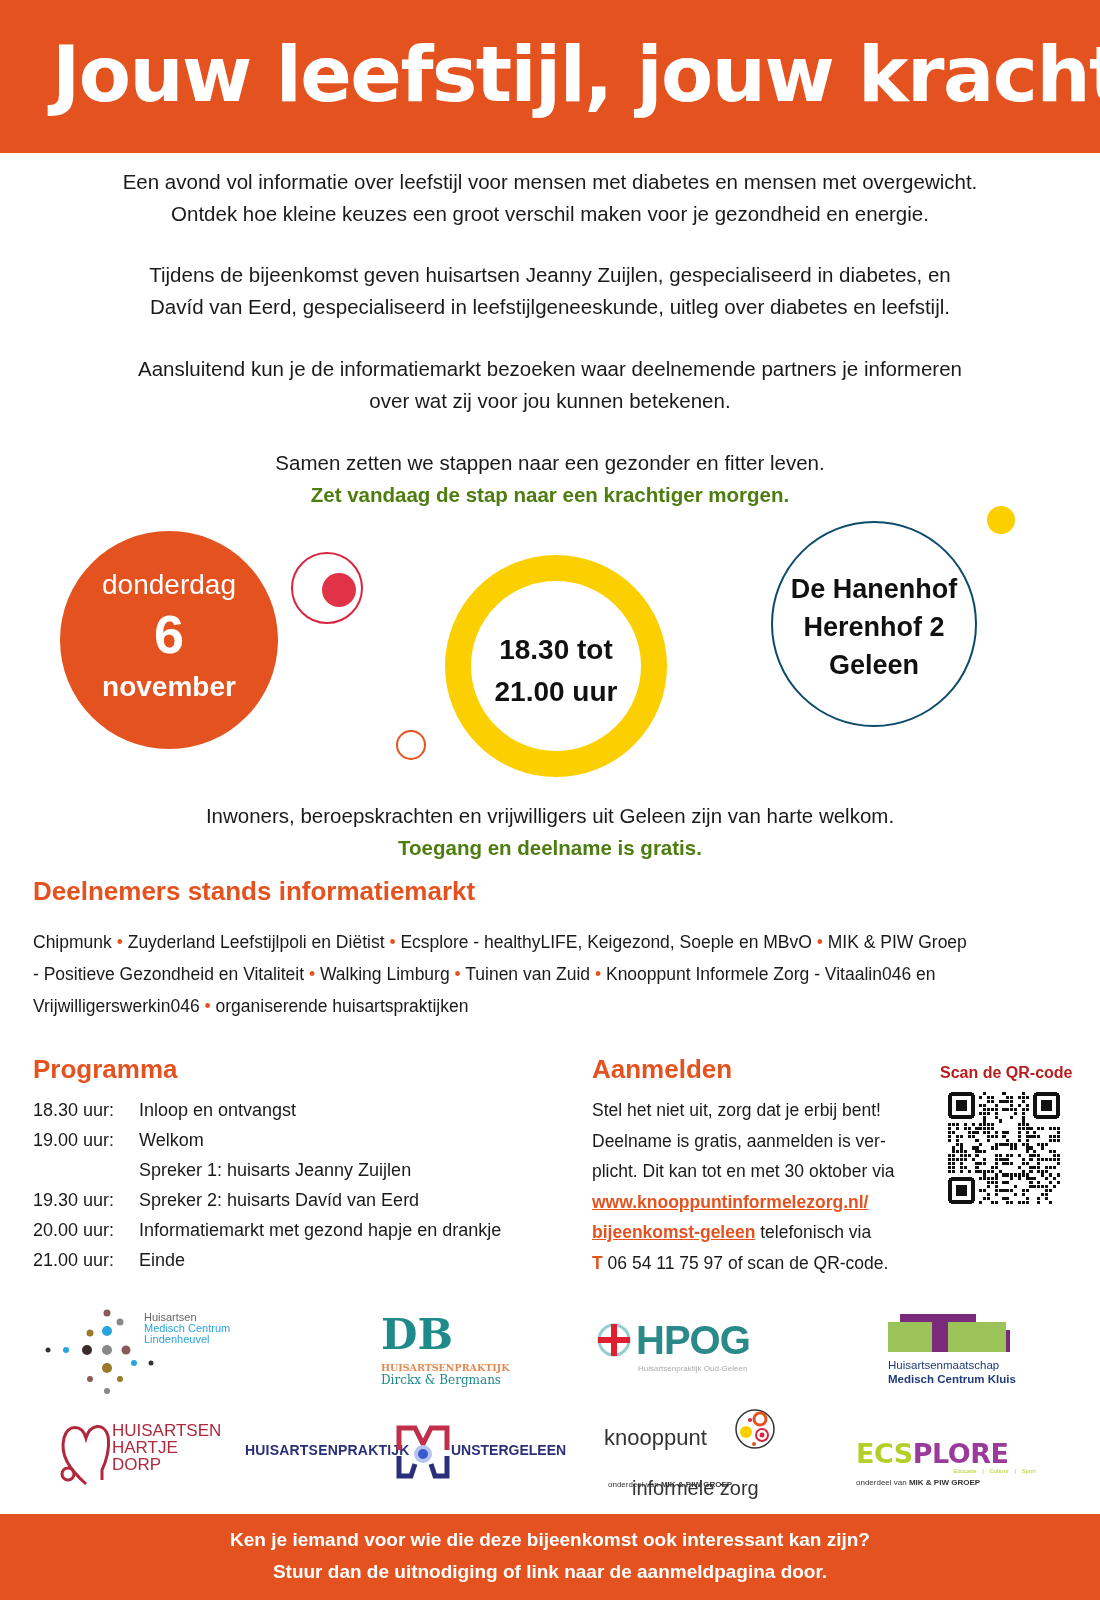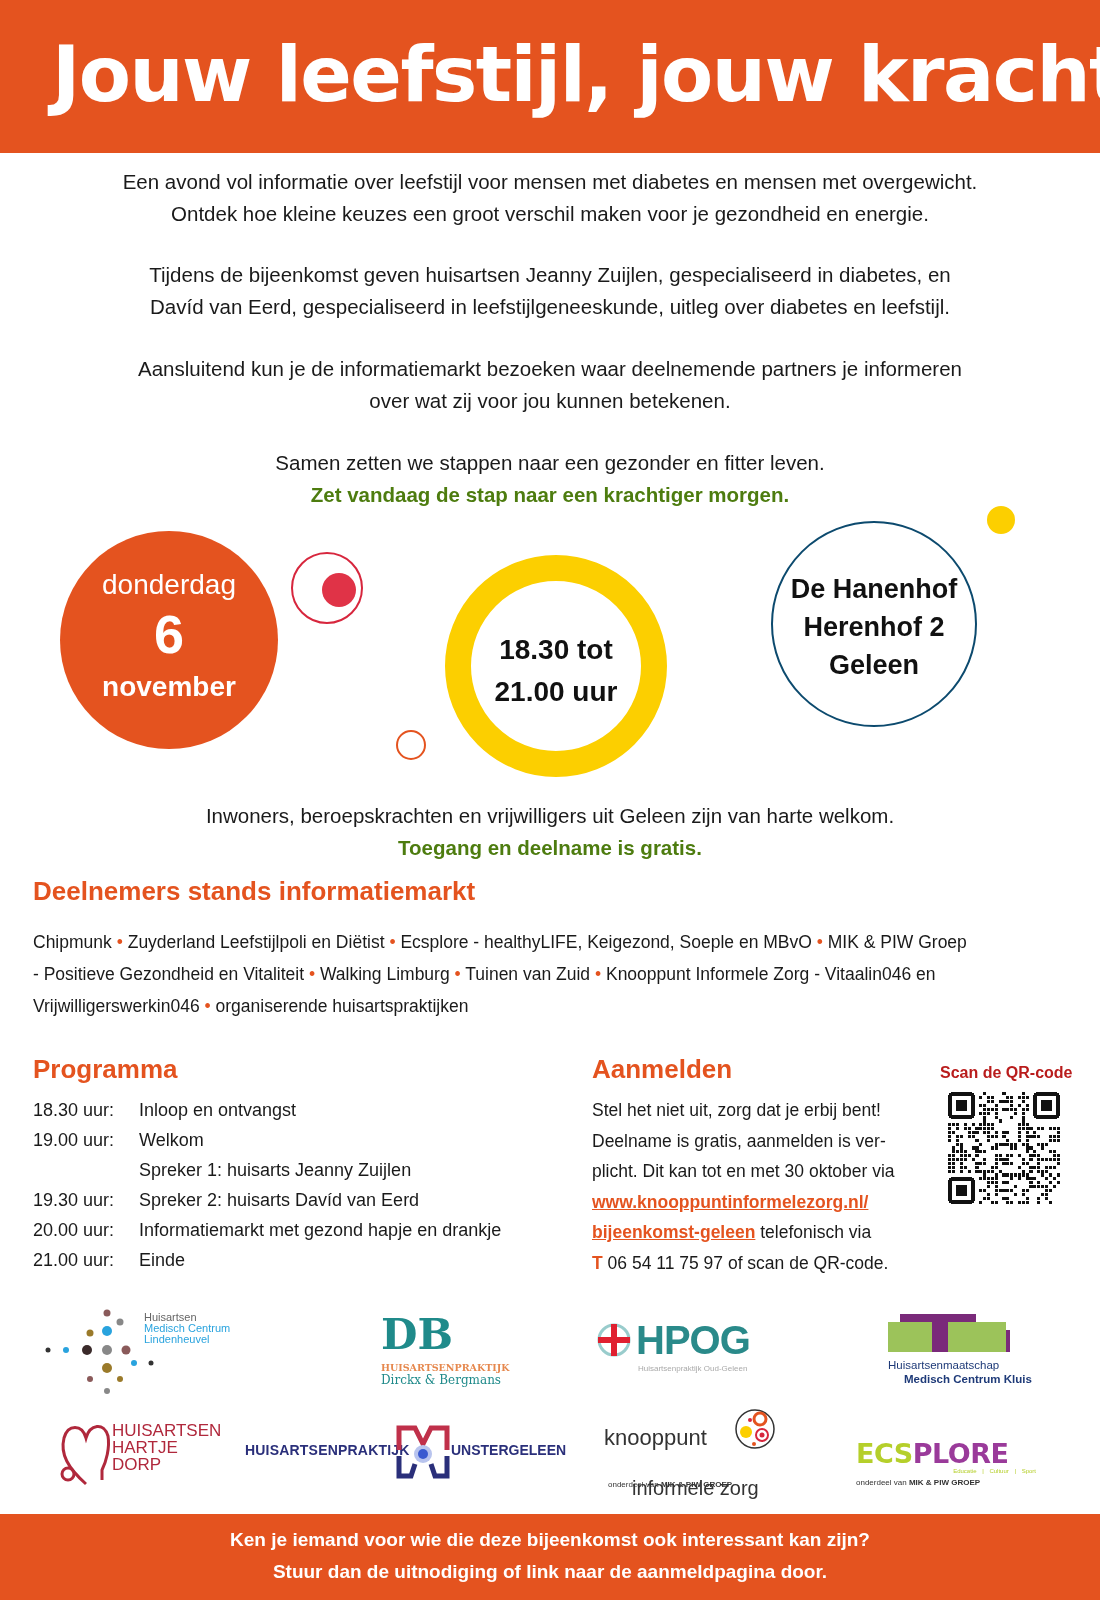--- a/index.html
+++ b/index.html
@@ -535,21 +535,21 @@
 
 <div class="logo" style="left:888px; top:1314px; width:130px;">
   <svg width="124" height="40">
     <rect x="12" y="0" width="76" height="8" fill="#7a2a7a"></rect>
     <rect x="0" y="8" width="44" height="30" fill="#9cc35a"></rect>
     <rect x="44" y="8" width="16" height="30" fill="#7a2a7a"></rect>
     <rect x="60" y="8" width="58" height="30" fill="#9cc35a"></rect>
     <rect x="118" y="16" width="4" height="22" fill="#7a2a7a"></rect>
   </svg>
   <div style="font-size:11.5px; font-weight:normal; color:#1e3a78; line-height:14px; white-space:nowrap;">Huisartsenmaatschap</div>
-  <div style="font-size:11.5px; font-weight:bold; color:#1e3a78; line-height:14px; white-space:nowrap;margin-left:16px;">Medisch Centrum Kluis</div>
+  <div style="font-size:11.5px; font-weight:bold; color:#1e3a78; line-height:14px; white-space:nowrap;">Medisch Centrum Kluis</div>
 </div>
 
 <div class="logo" style="left:58px; top:1418px; width:180px; height:70px;">
   <svg width="56" height="70">
     <path d="M28 66 C10 50 2 36 6 20 C10 6 24 6 28 20 C32 6 46 4 50 18 C52 30 48 44 44 52 L44 62" fill="none" stroke="#b0283c" stroke-width="3"></path>
     <circle cx="10" cy="56" r="6" fill="none" stroke="#b0283c" stroke-width="3"></circle>
   </svg>
   <div style="position:absolute; left:54px; top:4px; font-size:17px; line-height:17px; color:#b0283c;">
     <div>HUISARTSEN</div>
     <div>HARTJE</div>

